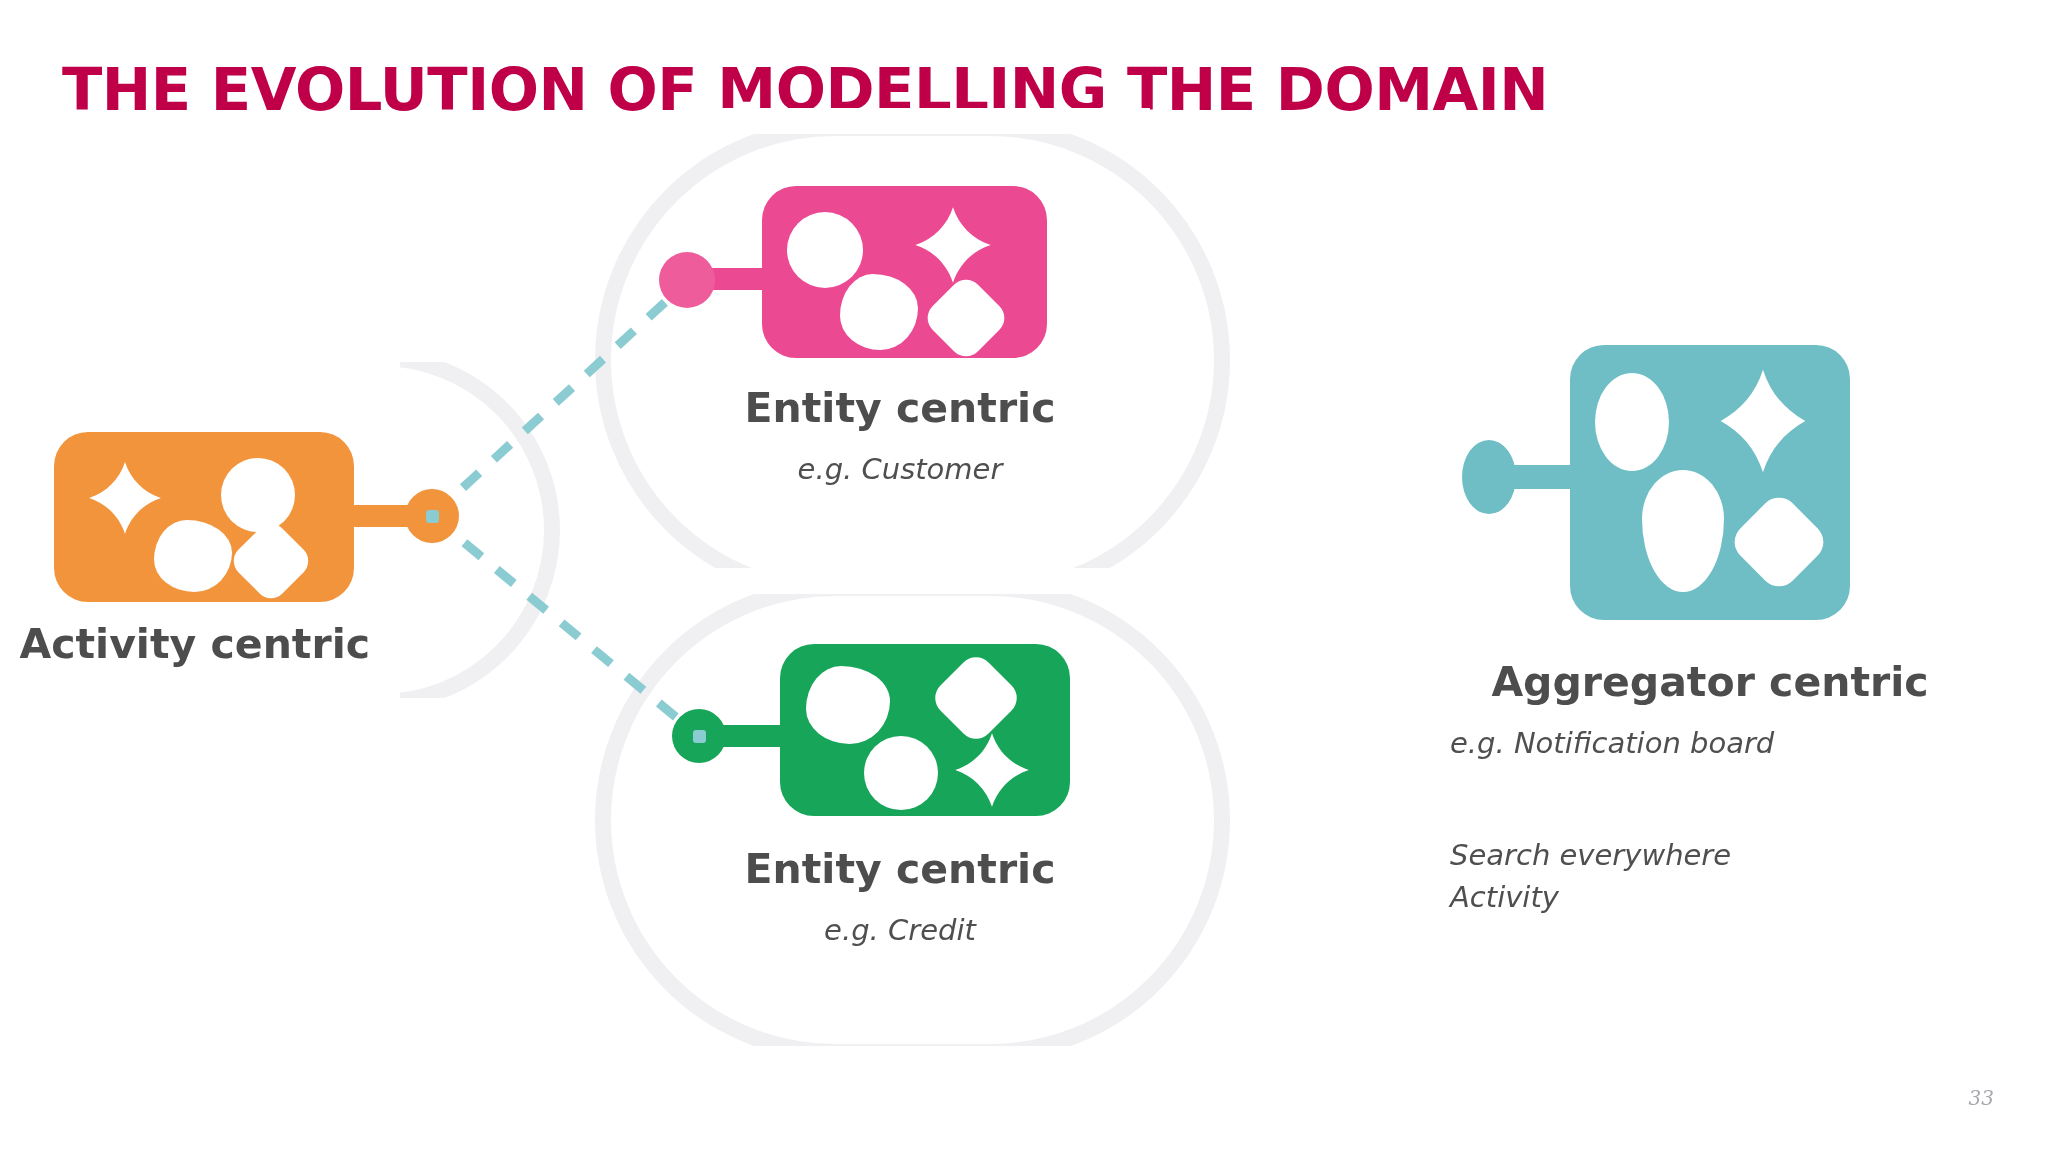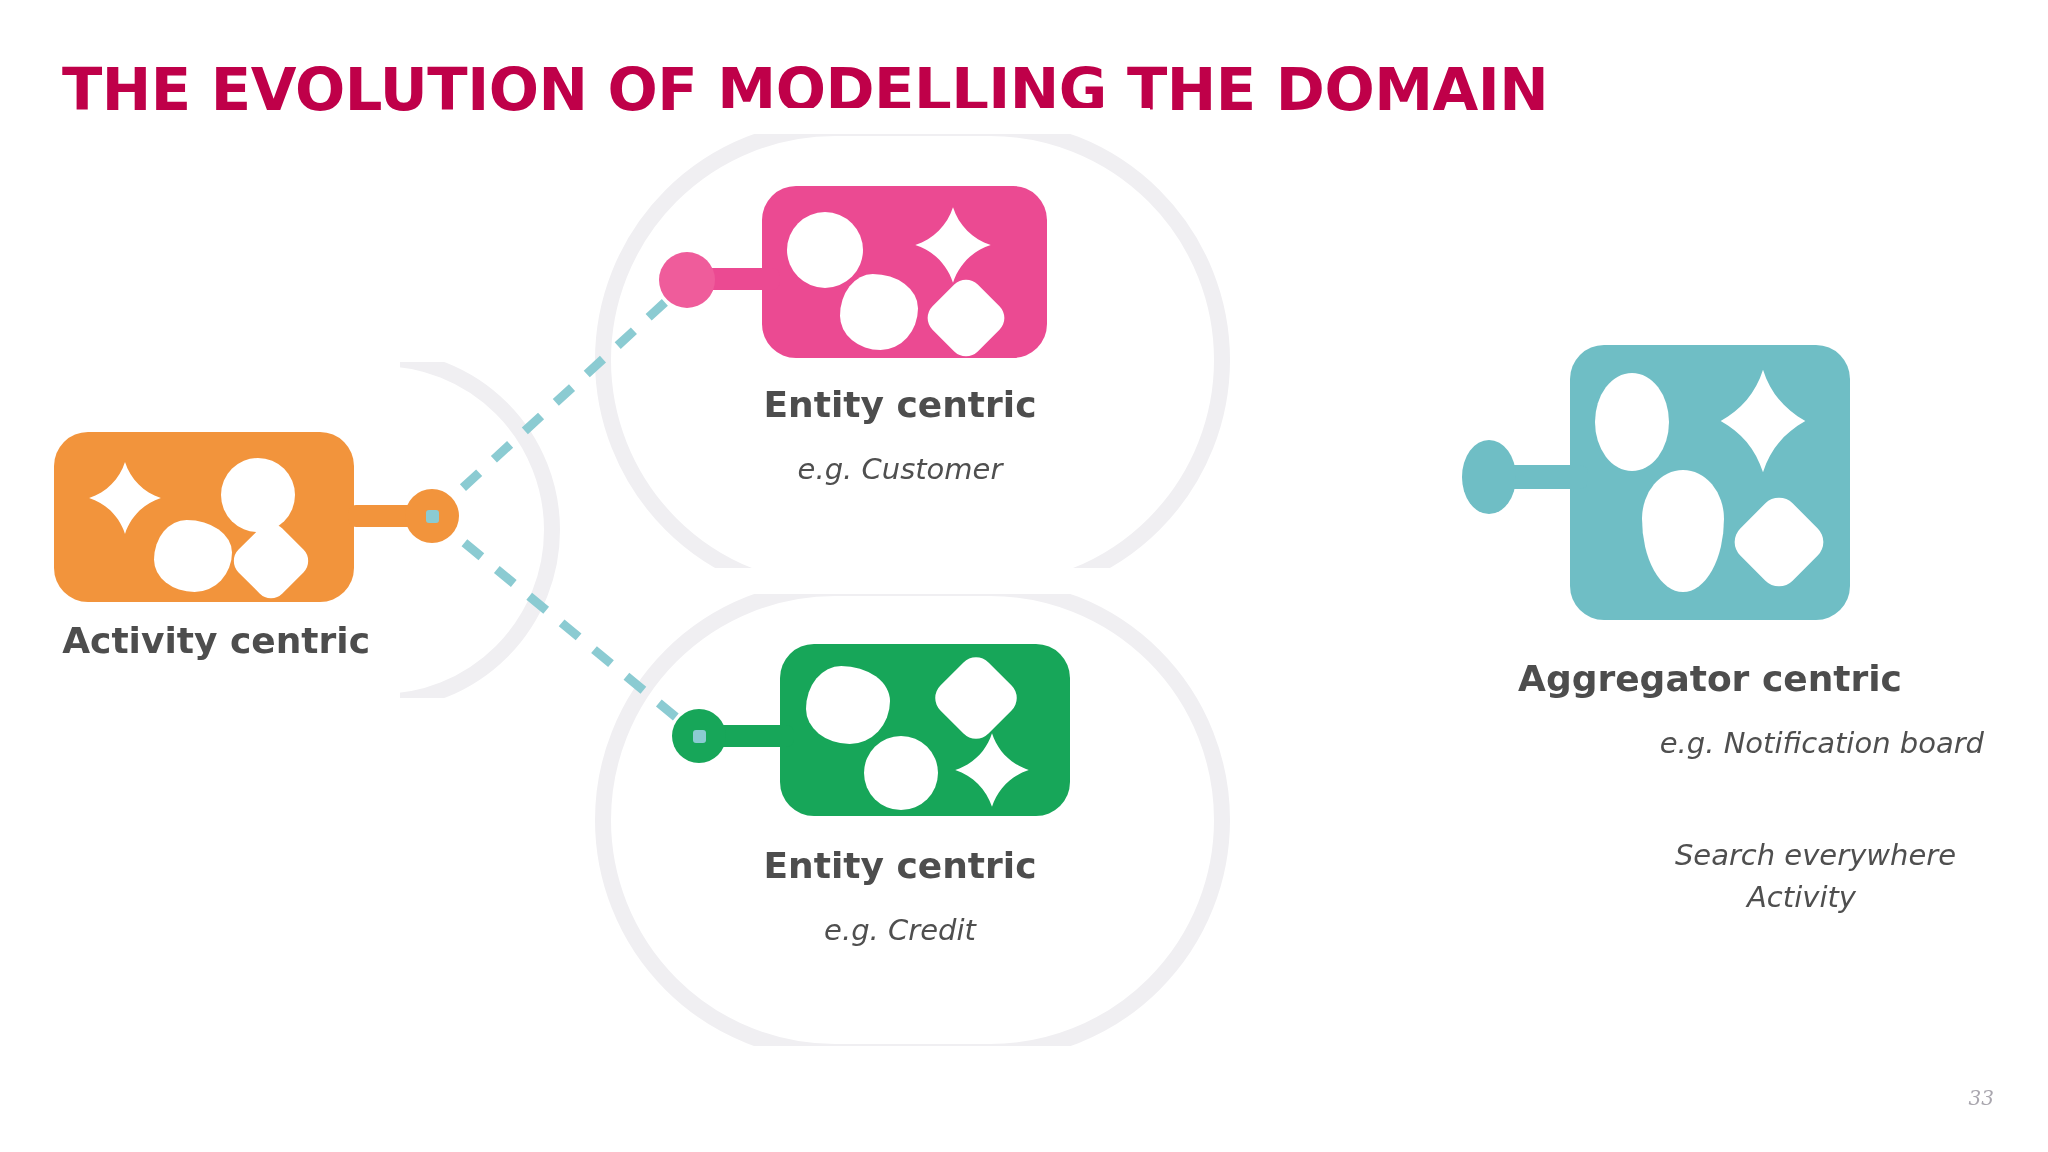--- a/index.html
+++ b/index.html
@@ -102,35 +102,35 @@
     margin-left: -6px; margin-top: -6px;
     background: #8BCBD2;
     border-radius: 3px;
   }
 
   
   .label-title {
     position: absolute;
     font-family: "DejaVu Sans", sans-serif;
     font-weight: 700;
-    font-size: 36px;
+    font-size: 41px;
     color: #4D4D4D;
     white-space: nowrap;
   }
   .label-sub {
     position: absolute;
     font-family: "DejaVu Sans", sans-serif;
     font-style: italic;
     font-weight: 400;
     font-size: 29px;
     color: #4F4F4F;
     white-space: nowrap;
   }
   .centered { text-align: center; }
-  .right-al { text-align: right; }
+  .right-al { }
 
   #page-number {
     position: absolute;
     right: 54px;
     bottom: 42px;
     font-family: "DejaVu Serif", serif;
     font-style: italic;
     font-size: 20px;
     color: #A9A6AE;
     margin-left: 44px;

